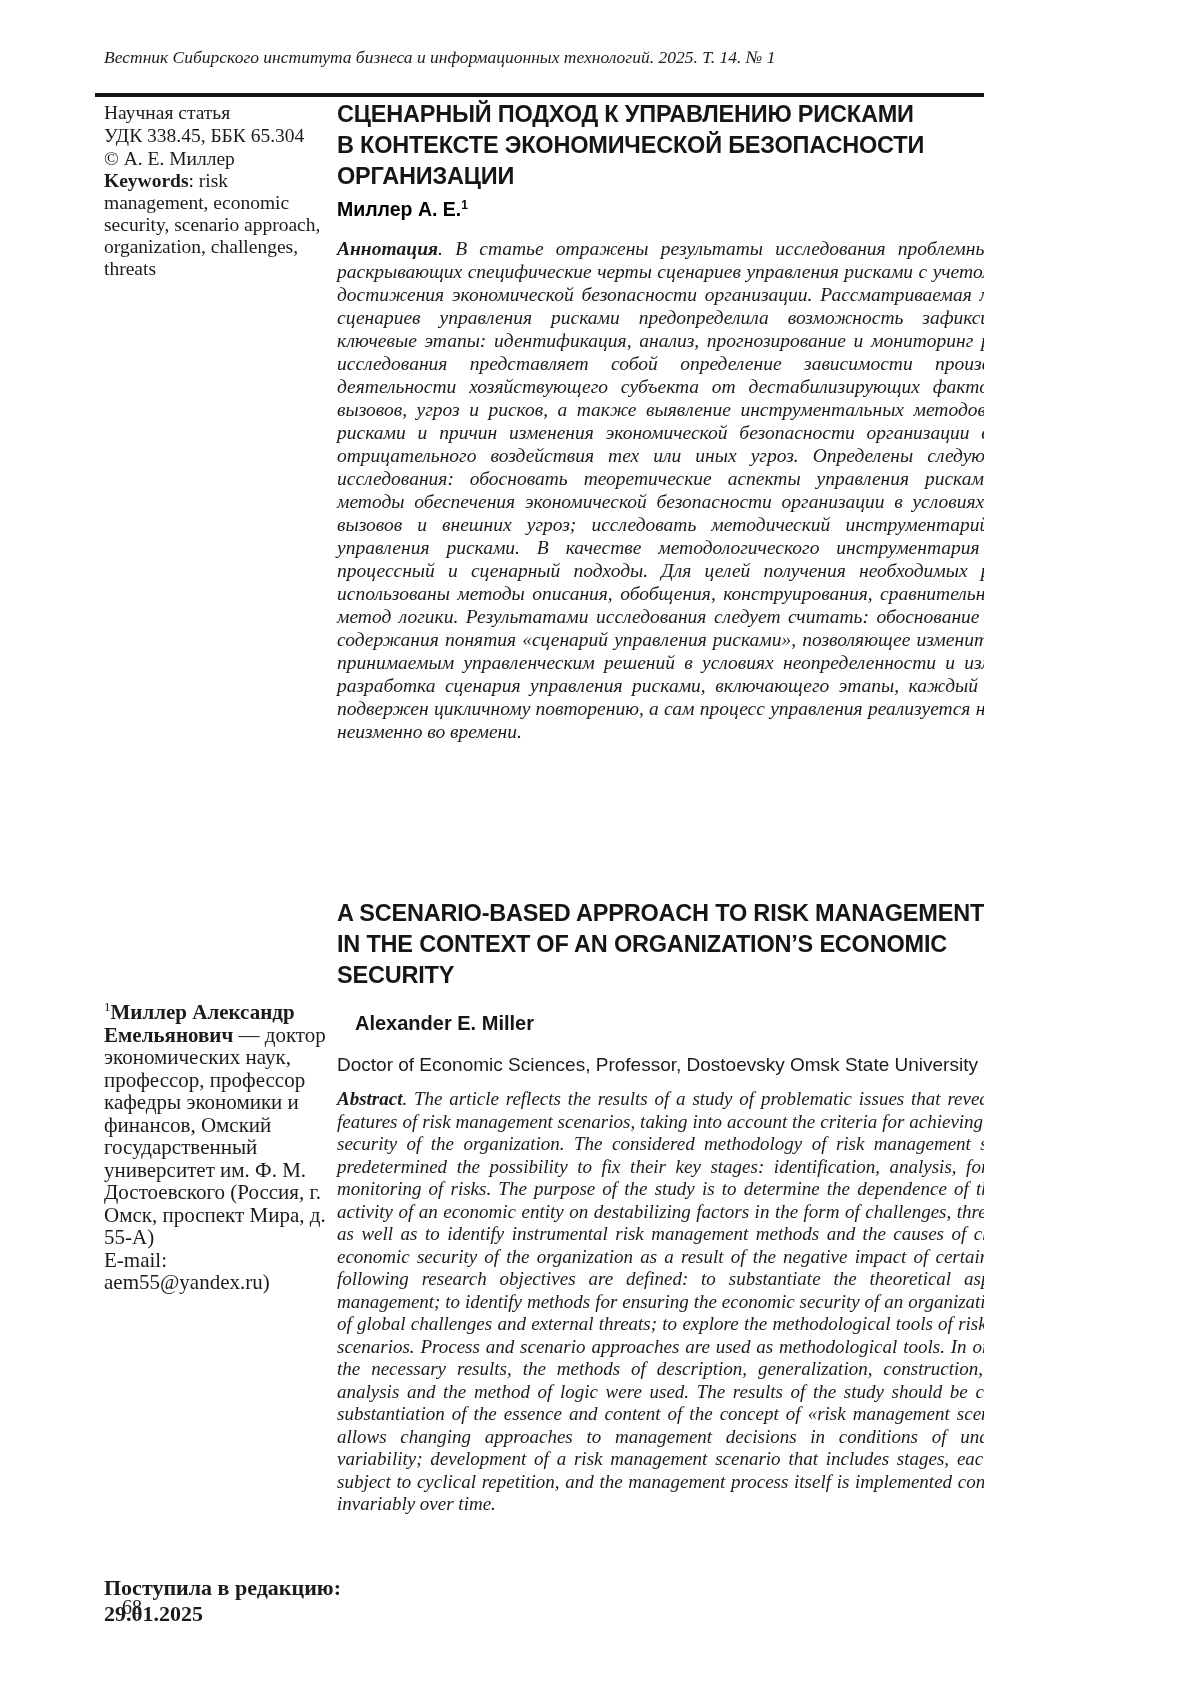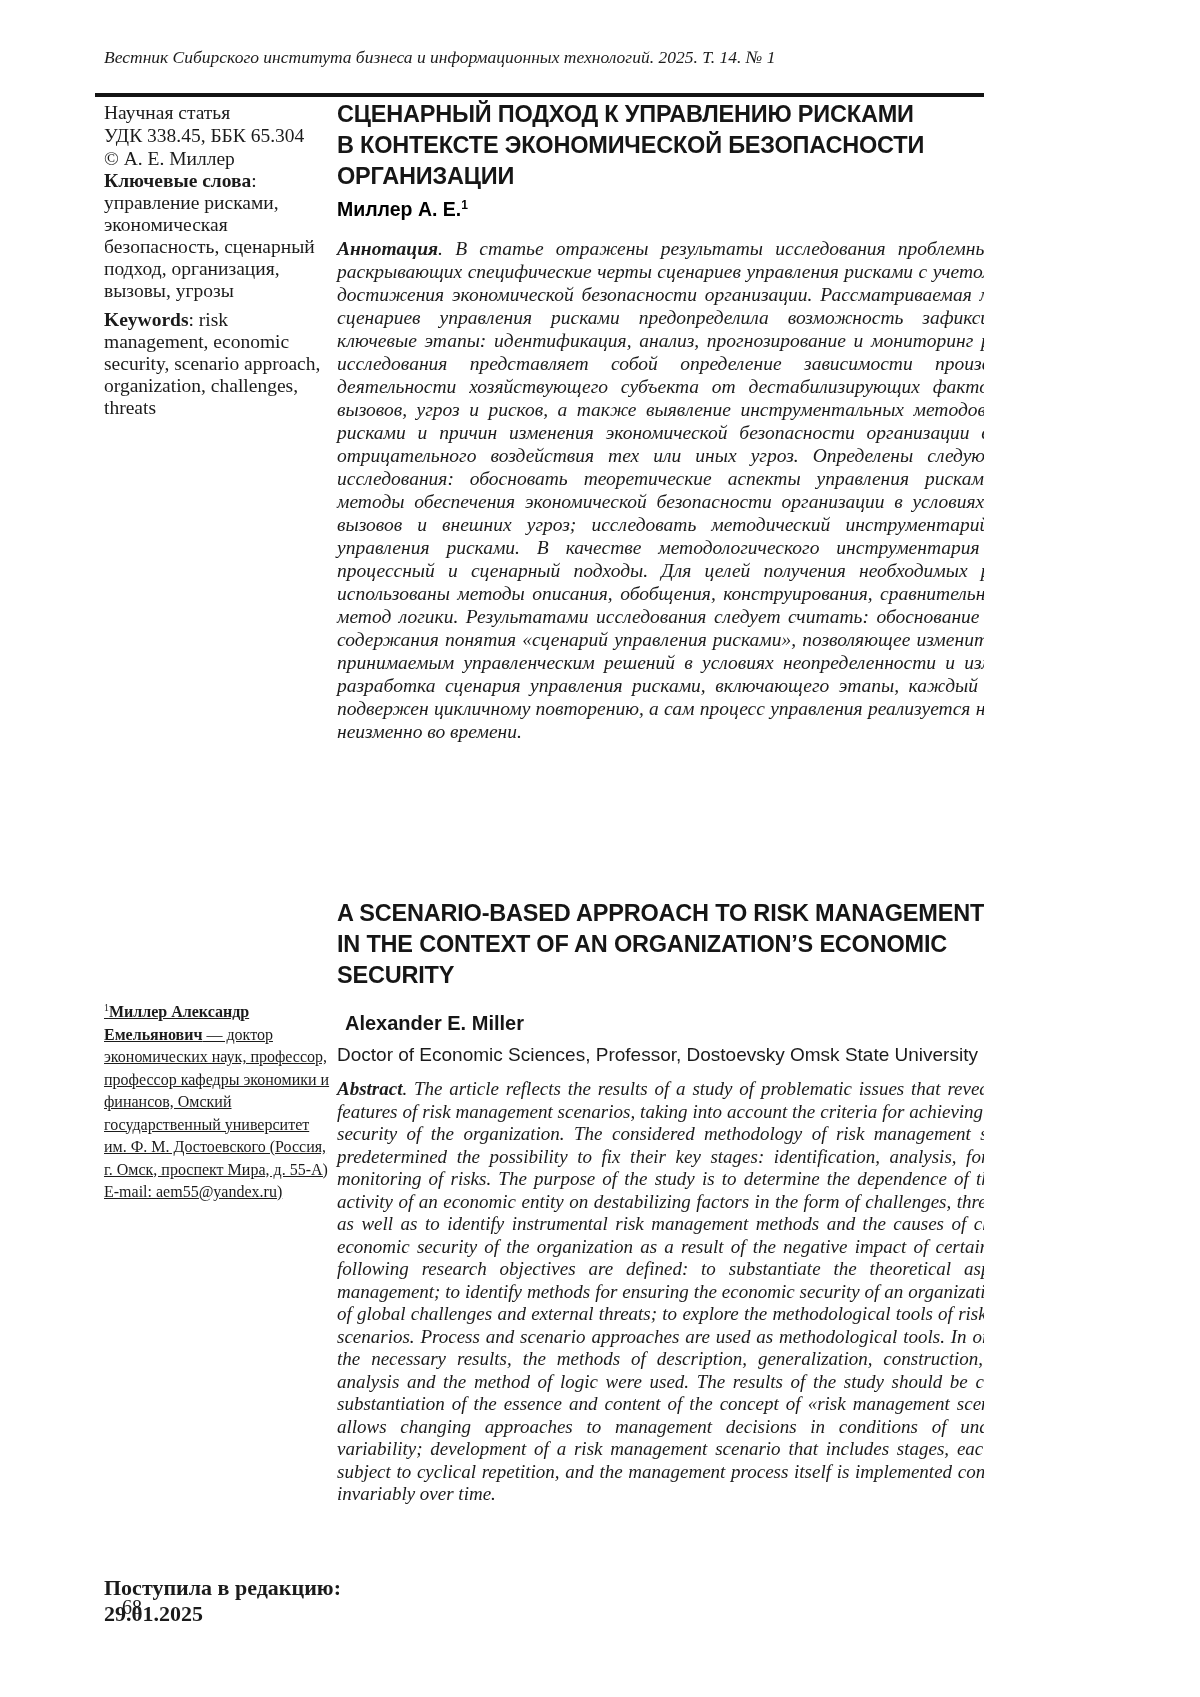--- a/index.html
+++ b/index.html
@@ -40,31 +40,31 @@
   .abstract {
     font-style:italic; font-size:19.5px; line-height:23px;
     text-align:justify; hyphens:auto;
   }
   .abstract .lead { font-weight:700; }
   
   .main-en { position:absolute; left:337px; top:898px; width:752px; }
   .title-en { margin-bottom:20px; }
   .author-en {
     font-family:"Liberation Sans", sans-serif; font-weight:700;
-    font-size:20px; line-height:24px; margin:8px; color:#161616;
+    font-size:20px; line-height:24px; margin:18px; color:#161616;
   }
   .affiliation {
     font-family:"Liberation Sans", sans-serif; font-weight:400;
     font-size:19px; line-height:23px; margin:0 0 12px 0; color:#1b1b1b;
   }
   .abstract-en { font-size:19px; line-height:22.5px; }
   
   .footnote {
     position:absolute; left:104px; top:1001px; width:228px;
-    font-size:16px; line-height:22.5px; hyphens:auto;text-decoration:underline;
+    font-size:21px; line-height:22.5px; hyphens:auto;
   }
   .footnote b { font-weight:700; }
   sup { font-size:62%; line-height:0; }
   .received {
     position:absolute; left:104px; top:1575px; width:260px;
     font-size:22px; line-height:26px;font-weight:bold;
   }
   .page-number {
     position:absolute; left:100px; top:1596px; font-size:20px;margin-left:22px;
   }
@@ -75,21 +75,20 @@
 <div class="page">
 
   <div class="journal-header" lang="ru">Вестник Сибирского института бизнеса и информационных технологий. 2025. Т. 14. № 1</div>
 
   <div class="header-rule"></div>
 
   <div class="sidebar" lang="ru">
     <p class="mb8">Научная статья</p>
     <p class="mb2">УДК 338.45, ББК 65.304</p>
     <p class="mb6">© А. Е. Миллер</p>
-    <p class="kw"><b>Ключевые слова</b><span>: управление рисками, экономическая безопасность, сценарный подход, организация, вызовы, угрозы</span></p>
     <p class="kw" lang="en"><b>Keywords</b><span>: risk management, economic security, scenario approach, organization, challenges, threats</span></p>
   </div>
 
   <div class="main-ru">
     <h1 class="article-title" lang="ru">СЦЕНАРНЫЙ ПОДХОД К УПРАВЛЕНИЮ РИСКАМИ
 В КОНТЕКСТЕ ЭКОНОМИЧЕСКОЙ БЕЗОПАСНОСТИ
 ОРГАНИЗАЦИИ</h1>
     <p class="author-line"><span>Миллер А. Е.</span><sup>1</sup></p>
     <div class="abstract" lang="ru"><span class="lead">Аннотация</span><span>. В статье отражены результаты исследования проблемных вопросов, раскрывающих специфические черты сценариев управления рисками с учетом критериев достижения экономической безопасности организации. Рассматриваемая методология сценариев управления рисками предопределила возможность зафиксировать их ключевые этапы: идентификация, анализ, прогнозирование и мониторинг рисков. Цель исследования представляет собой определение зависимости производственной деятельности хозяйствующего субъекта от дестабилизирующих факторов в виде вызовов, угроз и рисков, а также выявление инструментальных методов управления рисками и причин изменения экономической безопасности организации в следствии отрицательного воздействия тех или иных угроз. Определены следующие задачи исследования: обосновать теоретические аспекты управления рисками; выявить методы обеспечения экономической безопасности организации в условиях глобальных вызовов и внешних угроз; исследовать методический инструментарий сценариев управления рисками. В качестве методологического инструментария применены процессный и сценарный подходы. Для целей получения необходимых результатов использованы методы описания, обобщения, конструирования, сравнительный анализ и метод логики. Результатами исследования следует считать: обоснование сущности и содержания понятия «сценарий управления рисками», позволяющее изменить подходы к принимаемым управленческим решений в условиях неопределенности и изменчивости; разработка сценария управления рисками, включающего этапы, каждый из которых подвержен цикличному повторению, а сам процесс управления реализуется непрерывно и неизменно во времени.</span></div>
   </div>

